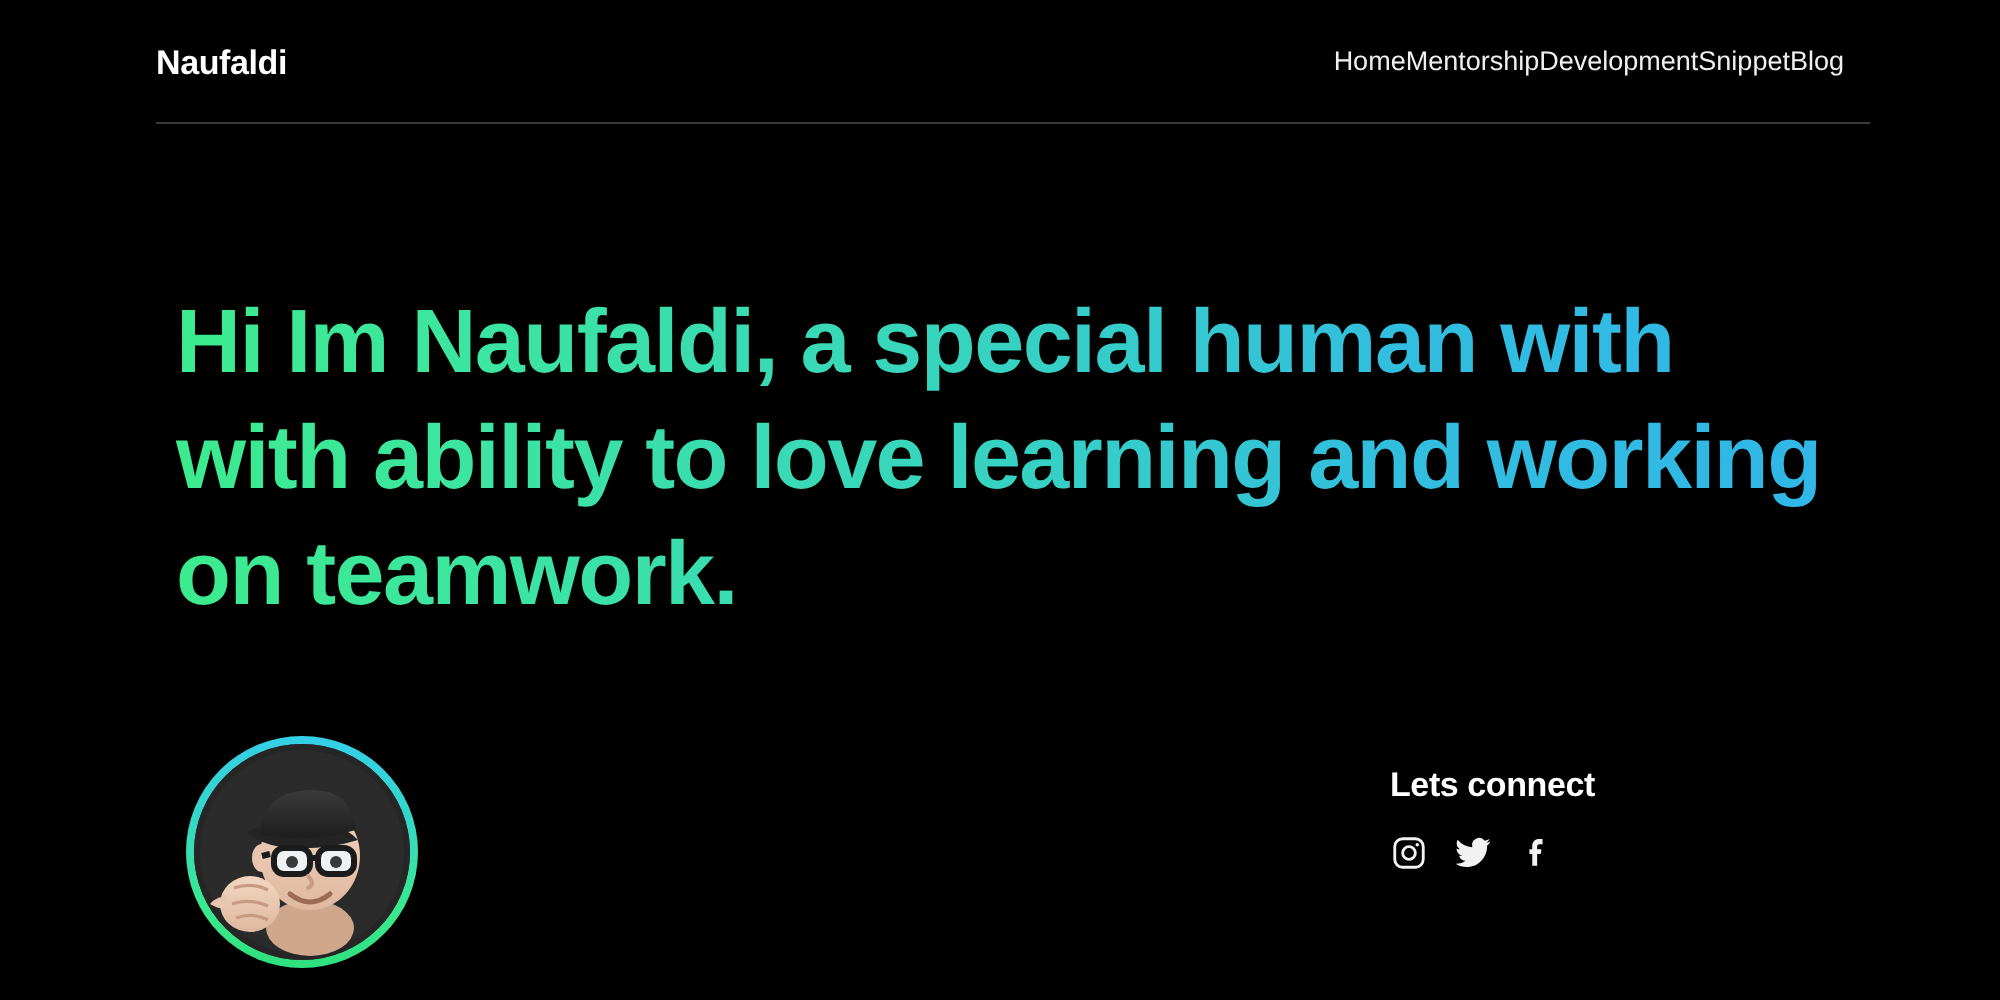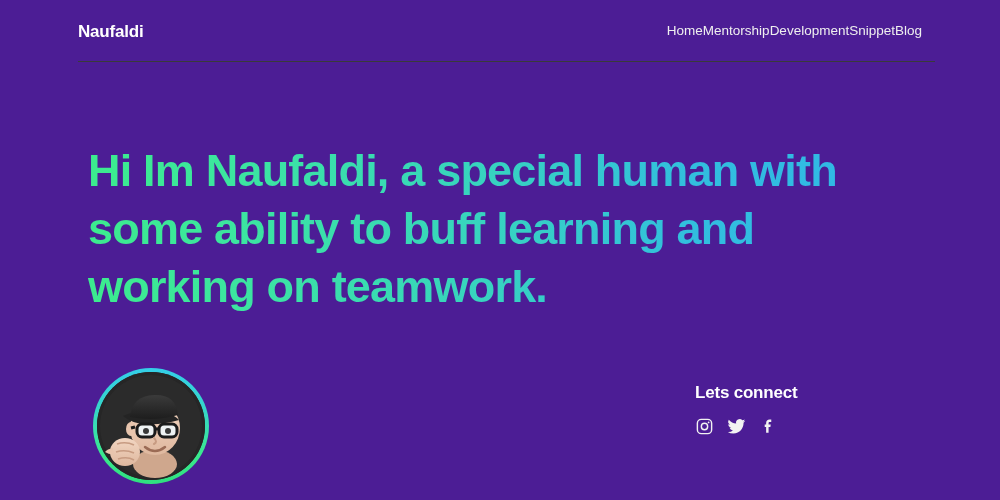--- a/index.html
+++ b/index.html
@@ -12,21 +12,21 @@
     overflow: hidden;
     background: #262626;
     font-family: "Liberation Sans", sans-serif;
     -webkit-font-smoothing: antialiased;
   }
 
   .page {
     position: relative;
     width: 1000px;
     height: 500px;
-    background: #4c1d95;
+    background: #000000;
   }
 
   
   .header {
     position: absolute;
     left: 0;
     top: 0;
     width: 1000px;
     height: 62px;
     display: flex;
@@ -199,21 +199,21 @@
       <a class="nav-link">Home</a>
       <a class="nav-link">Mentorship</a>
       <a class="nav-link">Development</a>
       <a class="nav-link">Snippet</a>
       <a class="nav-link">Blog</a>
     </div>
   </div>
   <div class="header-divider"></div>
 
   <div class="hero">
-    <h1 class="hero-title">Hi Im Naufaldi, a special human with some ability to buff learning and working on teamwork.</h1>
+    <h1 class="hero-title">Hi Im Naufaldi, a special human with with ability to love learning and working on teamwork.</h1>
   </div>
 
   <div class="lower">
 
     <div class="avatar">
       <div class="avatar-inner">
         <svg class="avatar-art" viewBox="0 0 108 108">
           <defs>
             <linearGradient id="skin" x1="0" y1="0" x2="0" y2="1">
               <stop offset="0%" stop-color="#f2d6c2"></stop>

